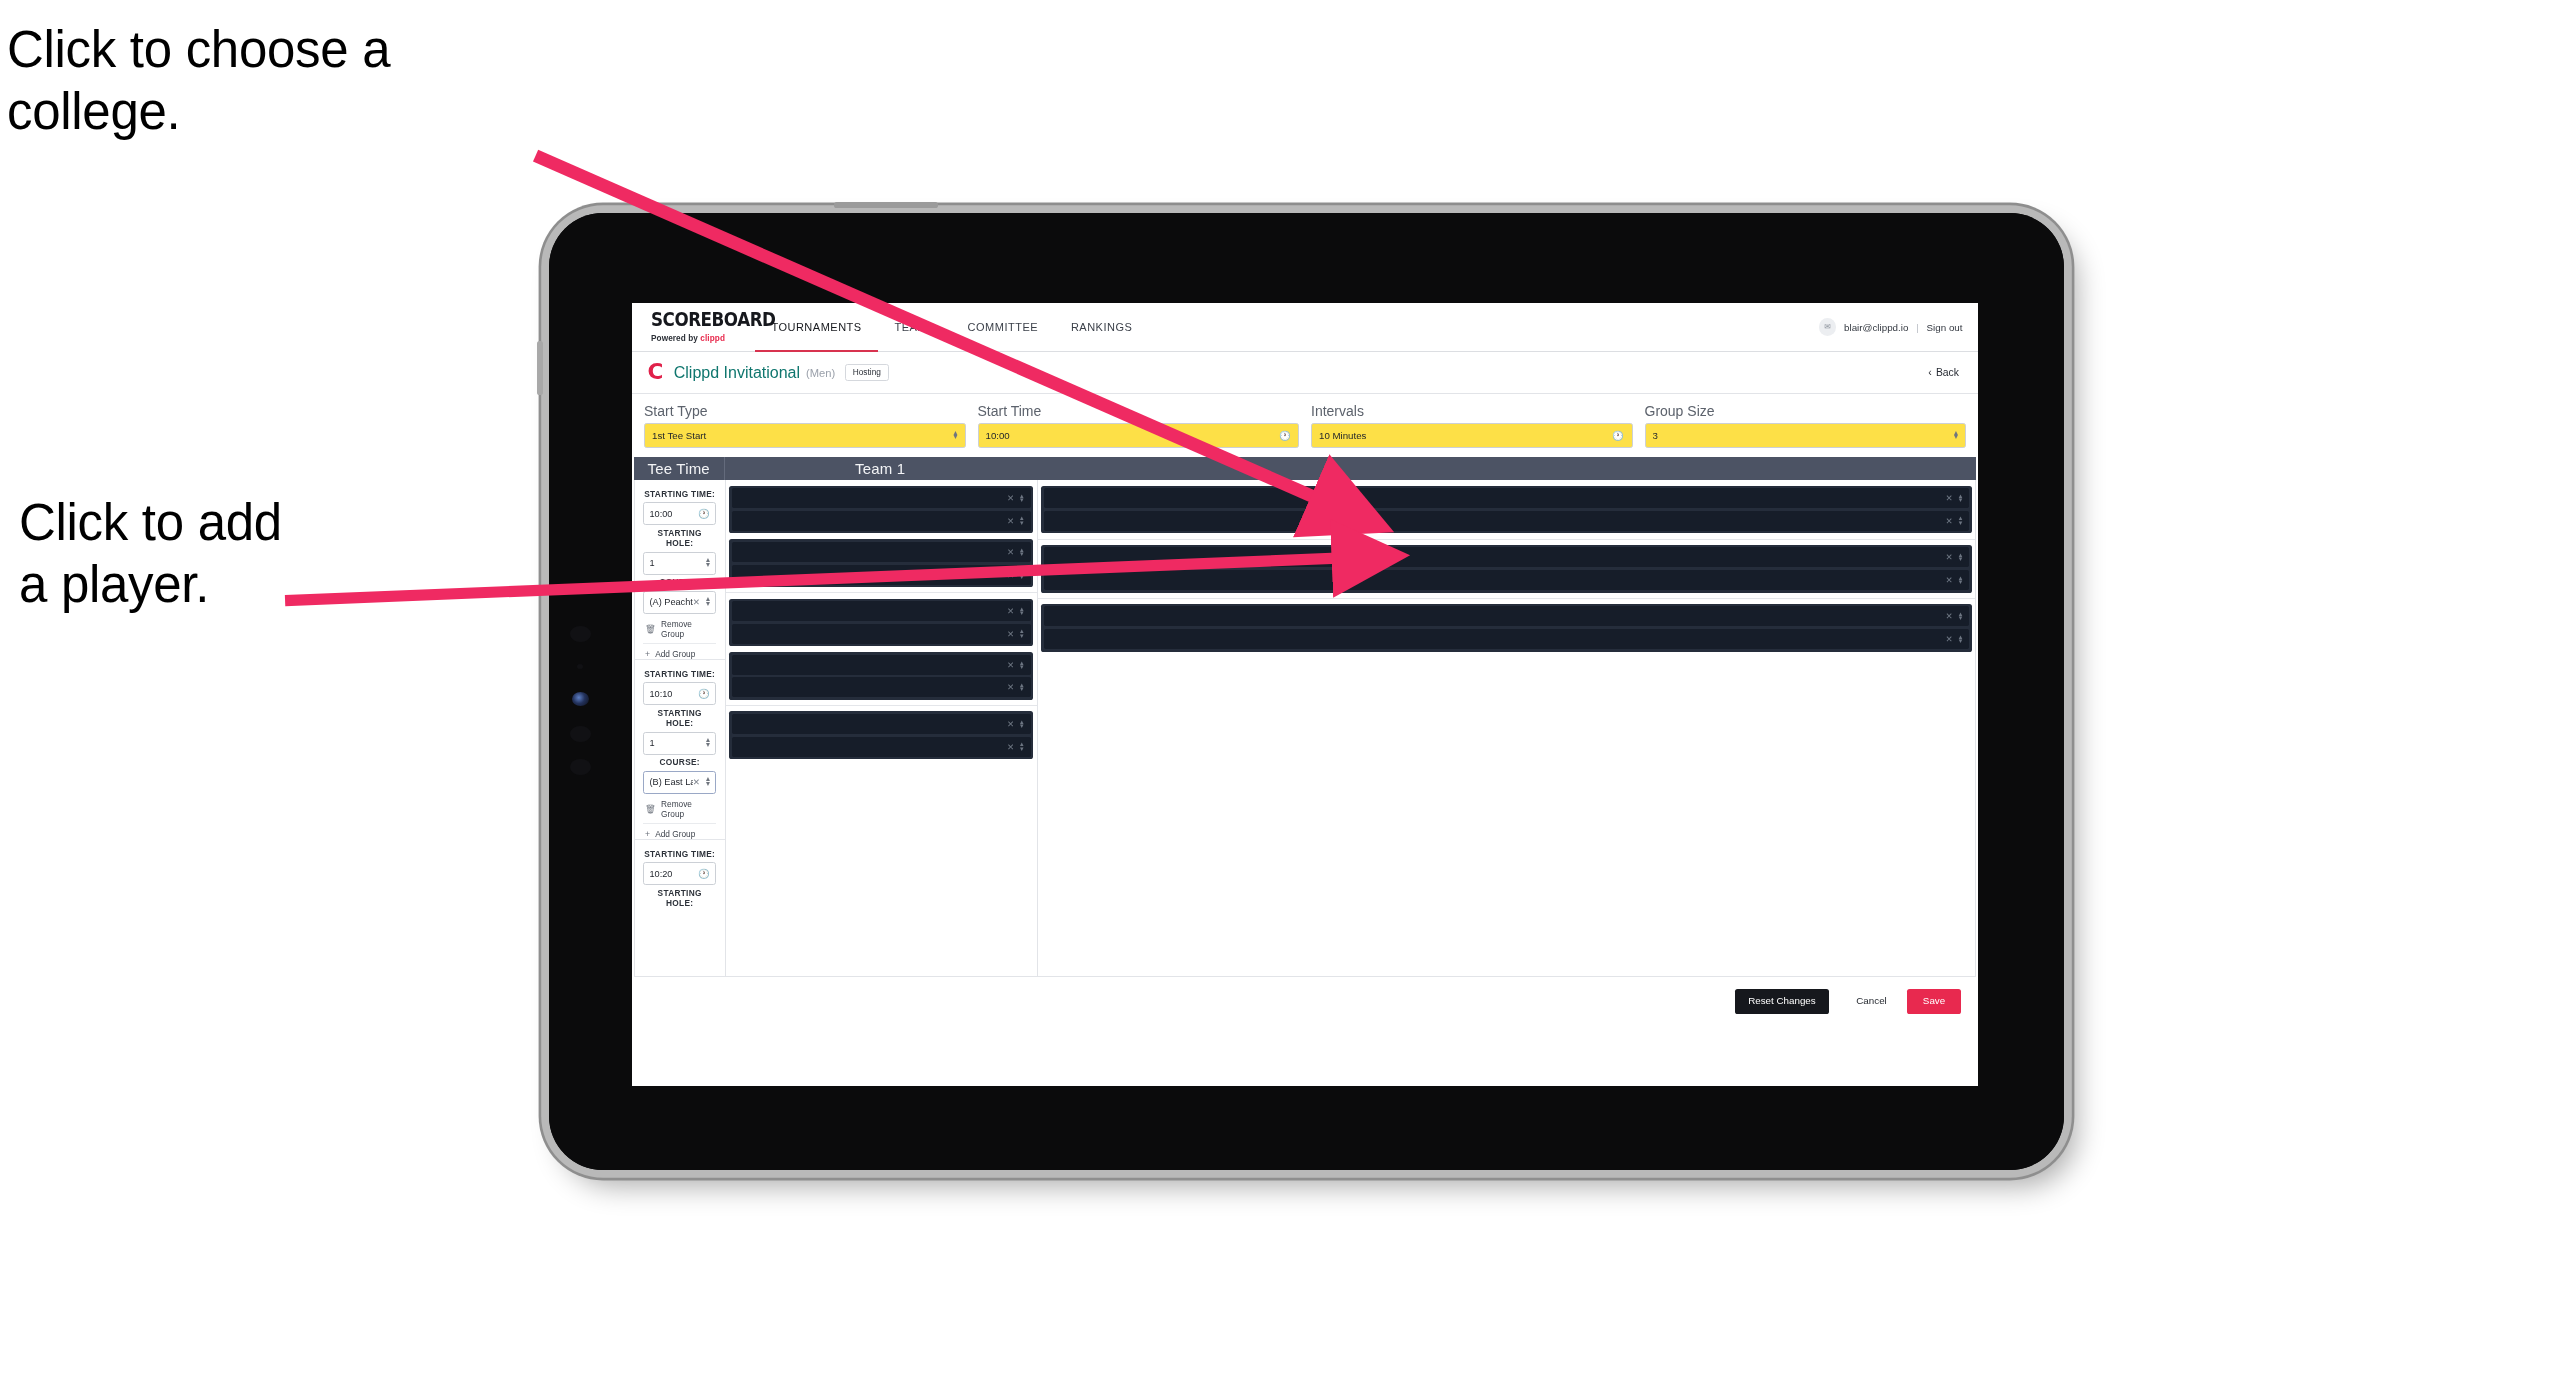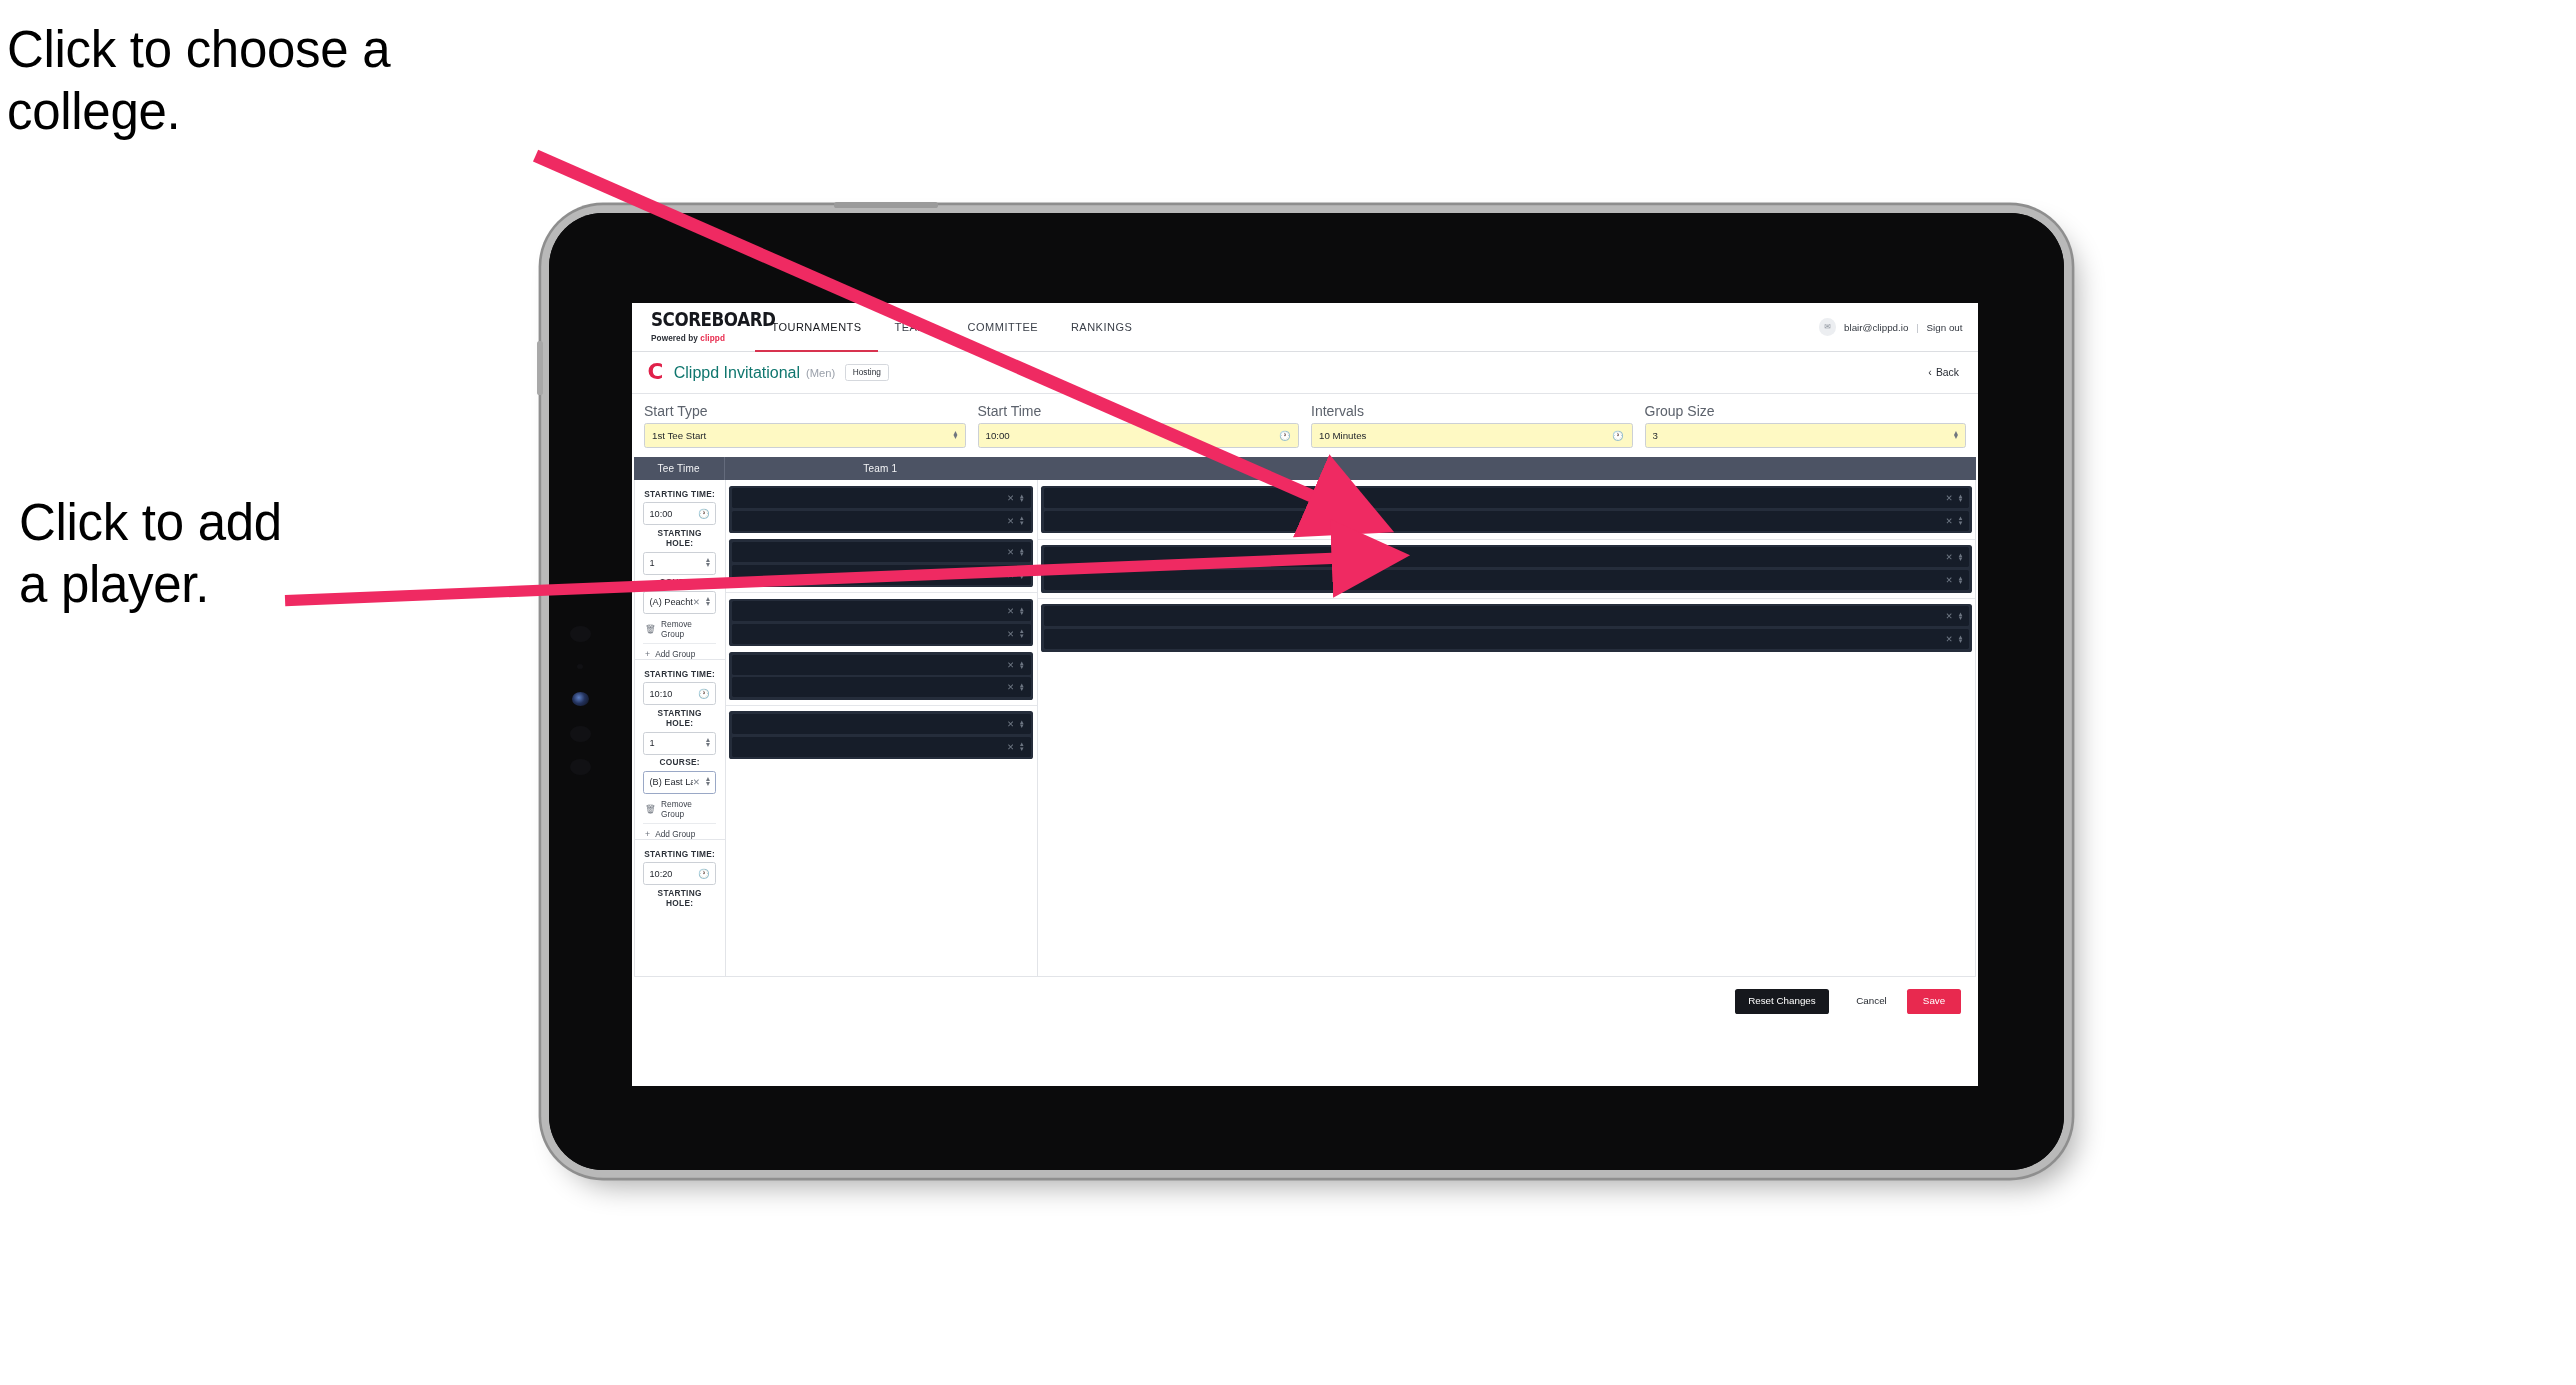--- a/index.html
+++ b/index.html
@@ -136,40 +136,40 @@
   }
 
   
   .controls{
     display:flex;gap:0;padding:8.6px 12px 7.8px 12px;background:#fff;
   }
   .ctrl{flex:1;padding-right:12px;}
   .ctrl:last-child{padding-right:0;}
   .ctrl-label{font-size:14px;color:#5c626c;margin-bottom:4.3px;}
   .field{
-    height:23px;border:0.9px solid #ccd0d6;border-radius:2.6px;background:#fef9c3;
+    height:23px;border:0.9px solid #ccd0d6;border-radius:2.6px;background:#fde047;
     display:flex;align-items:center;padding:0 7px;
     font-size:9.7px;color:#1f232a;
     position:relative;
   }
   .field .fv{flex:1;overflow:hidden;white-space:nowrap;}
   .ficon{color:#7a808a;font-size:9.5px;line-height:1;display:flex;align-items:center;}
   .stepper{
     display:flex;flex-direction:column;line-height:.62;color:#70767f;font-size:7.8px;
     margin-left:3.5px;
   }
 
   
   .thead{
     display:flex;background:#4c5364;height:23px;align-items:stretch;
     margin:1.7px 1.7px 0 1.7px;
   }
   .th{
     display:flex;align-items:center;justify-content:center;
-    color:#f3f4f6;font-size:10px;letter-spacing:0.2px;
+    color:#f3f4f6;font-size:15px;letter-spacing:0.2px;
     border-right:0.9px solid #646b7c;
   }
   .th:last-child{border-right:none;}
   .th-tee{width:90px;}
   .th-t1{width:311px;}
   .th-t2{flex:1;}
 
   
   .tbody{
     margin:0 1.7px;

